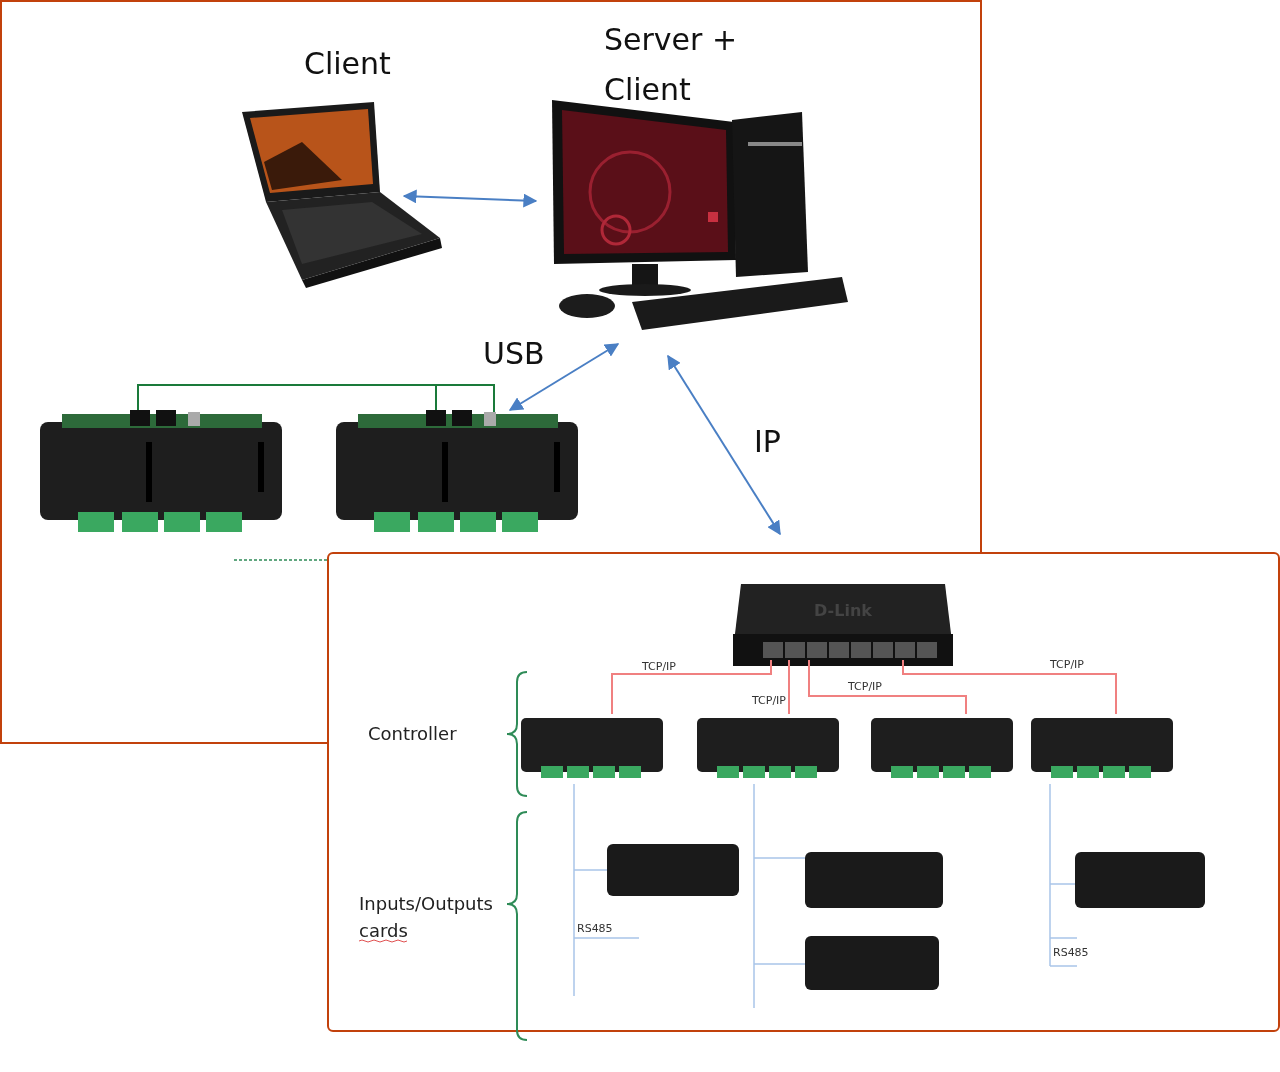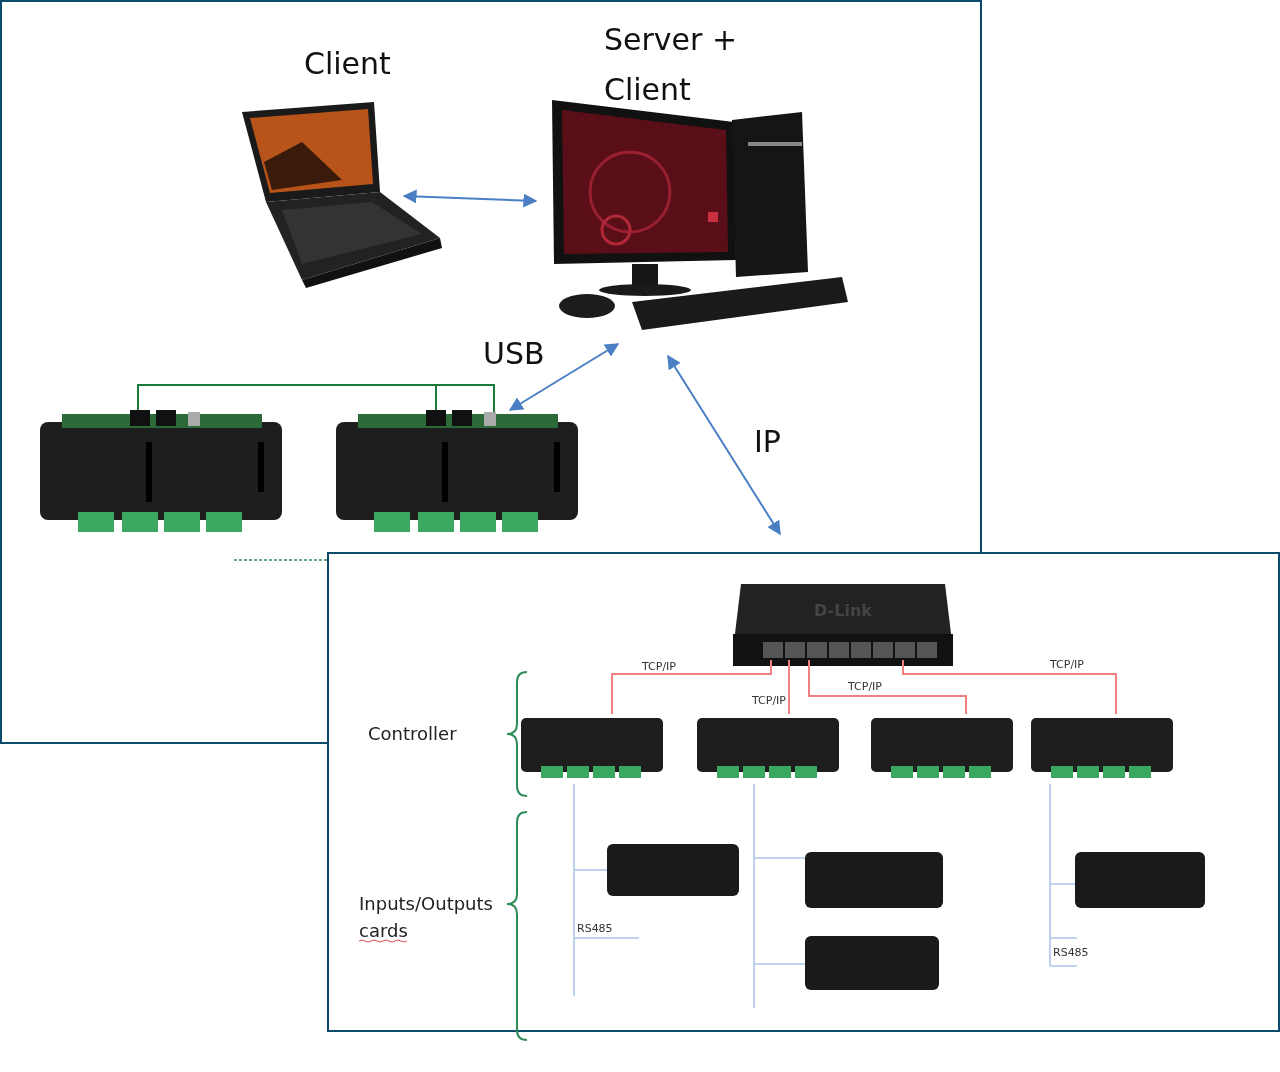--- a/index.html
+++ b/index.html
@@ -1,19 +1,19 @@
 <!DOCTYPE html>
 <html><head>
 <meta charset="utf-8">
 <style>
   html, body { margin: 0; padding: 0; background: #ffffff; }
   body { width: 1280px; height: 1072px; position: relative; overflow: hidden; font-family: "Liberation Sans", sans-serif; }
-  .panel { position: absolute; background: #ffffff; border: 2px solid #0c4a6e; box-sizing: border-box; }
+  .panel { position: absolute; background: #ffffff; border: 2px solid #c2410c; box-sizing: border-box; }
   #panel-top { left: 0; top: 0; width: 982px; height: 744px; }
-  #panel-bottom { left: 327px; top: 552px; width: 953px; height: 480px; }
+  #panel-bottom { left: 327px; top: 552px; width: 953px; height: 480px; border-radius: 6px; }
   svg { position: absolute; left: 0; top: 0; overflow: visible; }
   .lbl-big { font-family: "DejaVu Sans", sans-serif; font-size: 30px; fill: #111; }
   .lbl-mid { font-family: "DejaVu Sans", sans-serif; font-size: 18px; fill: #222; }
   .lbl-small { font-family: "DejaVu Sans", sans-serif; font-size: 11px; fill: #333; }
 </style>
 </head>
 <body>
 
 <div class="panel" id="panel-top">
   <svg width="982" height="744">

